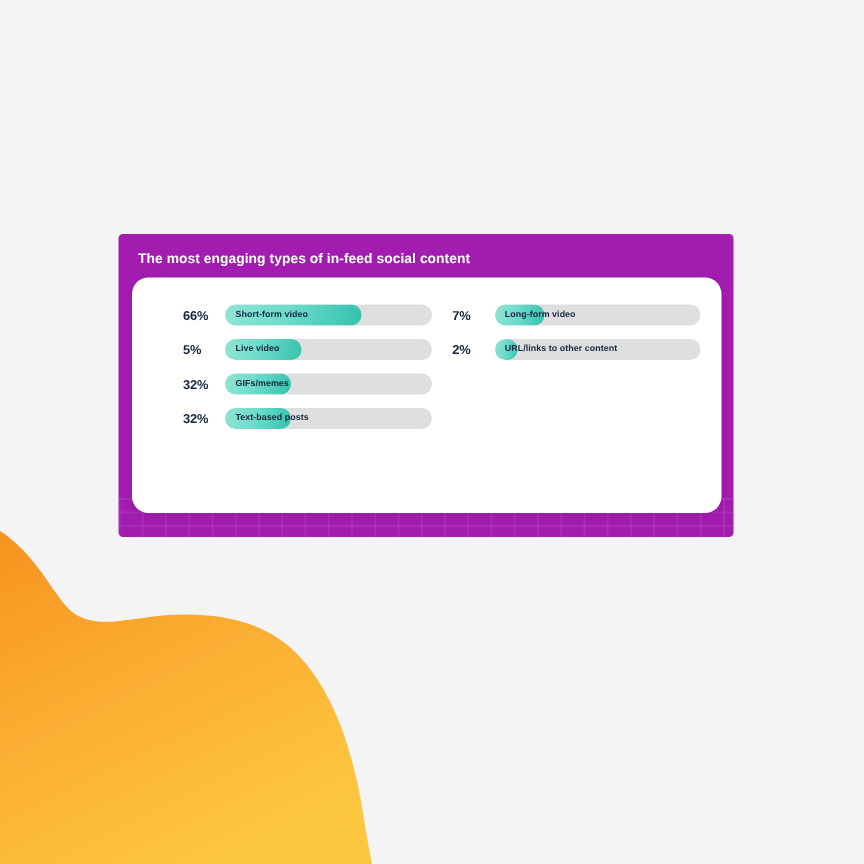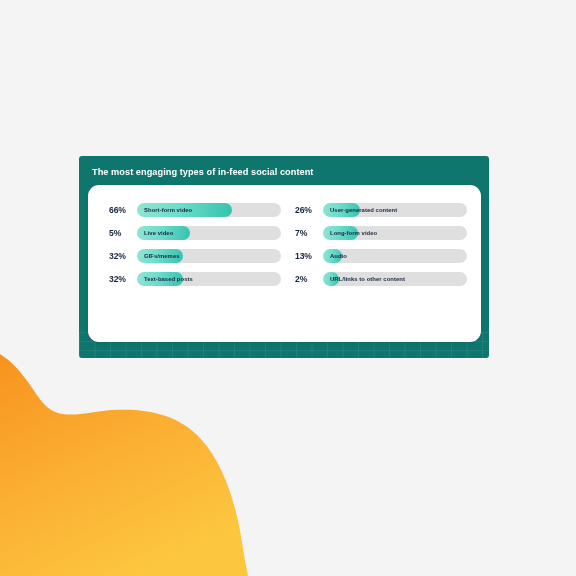--- a/index.html
+++ b/index.html
@@ -26,21 +26,21 @@
   }
   .blob-layer svg { display: block; width: 100%; height: 100%; }
 
   
   .panel {
     position: absolute;
     left: 79px;
     top: 156px;
     width: 410px;
     height: 202px;
-    background: #0f766e;
+    background: #a21caf;
     border-radius: 3px;
     overflow: hidden;
   }
   .panel-grid {
     position: absolute;
     left: 0;
     right: 0;
     bottom: 0;
     height: 26px;
     background-image:
@@ -70,21 +70,21 @@
     border-radius: 11px;
     box-shadow: 0 1px 4px rgba(0,0,0,0.10);
   }
   .card-inner {
     position: absolute;
     left: 0;
     top: 0;
     right: 0;
     bottom: 0;
     display: flex;
-    padding: 18px 14px 16px 21px;
+    padding: 18px 14px 16px 34px;
     box-sizing: border-box;
     gap: 14px;
   }
   .bar-col {
     flex: 1 1 0;
     display: flex;
     flex-direction: column;
     gap: 9px;
     min-width: 0;
   }
@@ -192,43 +192,29 @@
           <div class="bar-track">
             <div class="bar-fill" style="width:32%"></div>
             <div class="bar-label">Text-based posts</div>
           </div>
         </div>
 
       </div>
 
       <div class="bar-col">
 
-        <div class="bar-row">
-          <div class="bar-pct">26%</div>
-          <div class="bar-track">
-            <div class="bar-fill" style="width:26%"></div>
-            <div class="bar-label">User-generated content</div>
-          </div>
-        </div>
 
         <div class="bar-row">
           <div class="bar-pct">7%</div>
           <div class="bar-track">
             <div class="bar-fill" style="width:24%"></div>
             <div class="bar-label">Long-form video</div>
           </div>
         </div>
 
-        <div class="bar-row">
-          <div class="bar-pct">13%</div>
-          <div class="bar-track">
-            <div class="bar-fill" style="width:13%"></div>
-            <div class="bar-label">Audio</div>
-          </div>
-        </div>
 
         <div class="bar-row">
           <div class="bar-pct">2%</div>
           <div class="bar-track">
             <div class="bar-fill" style="width:11%"></div>
             <div class="bar-label">URL/links to other content</div>
           </div>
         </div>
 
         <div class="bar-row empty-row">

